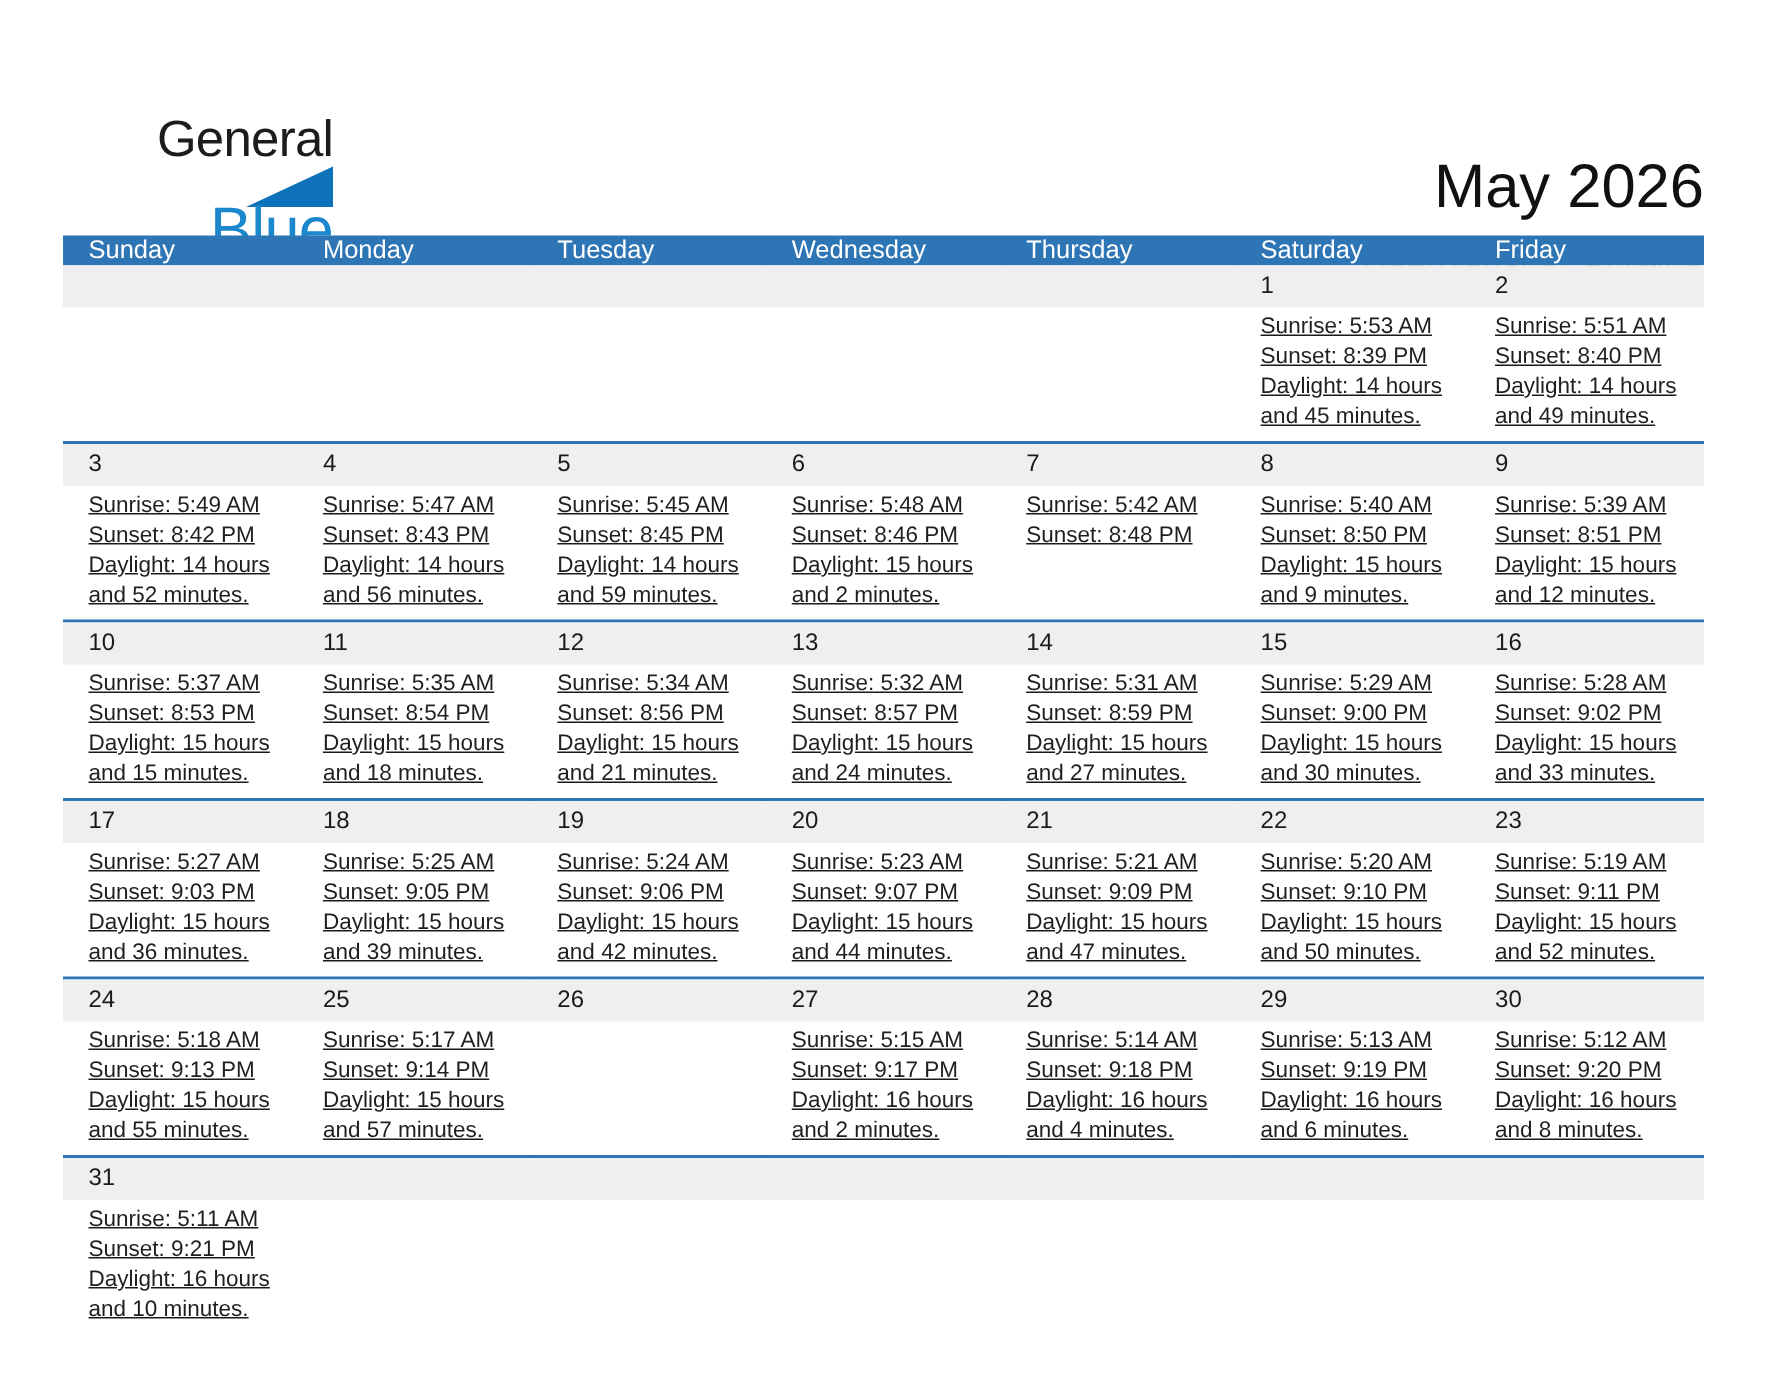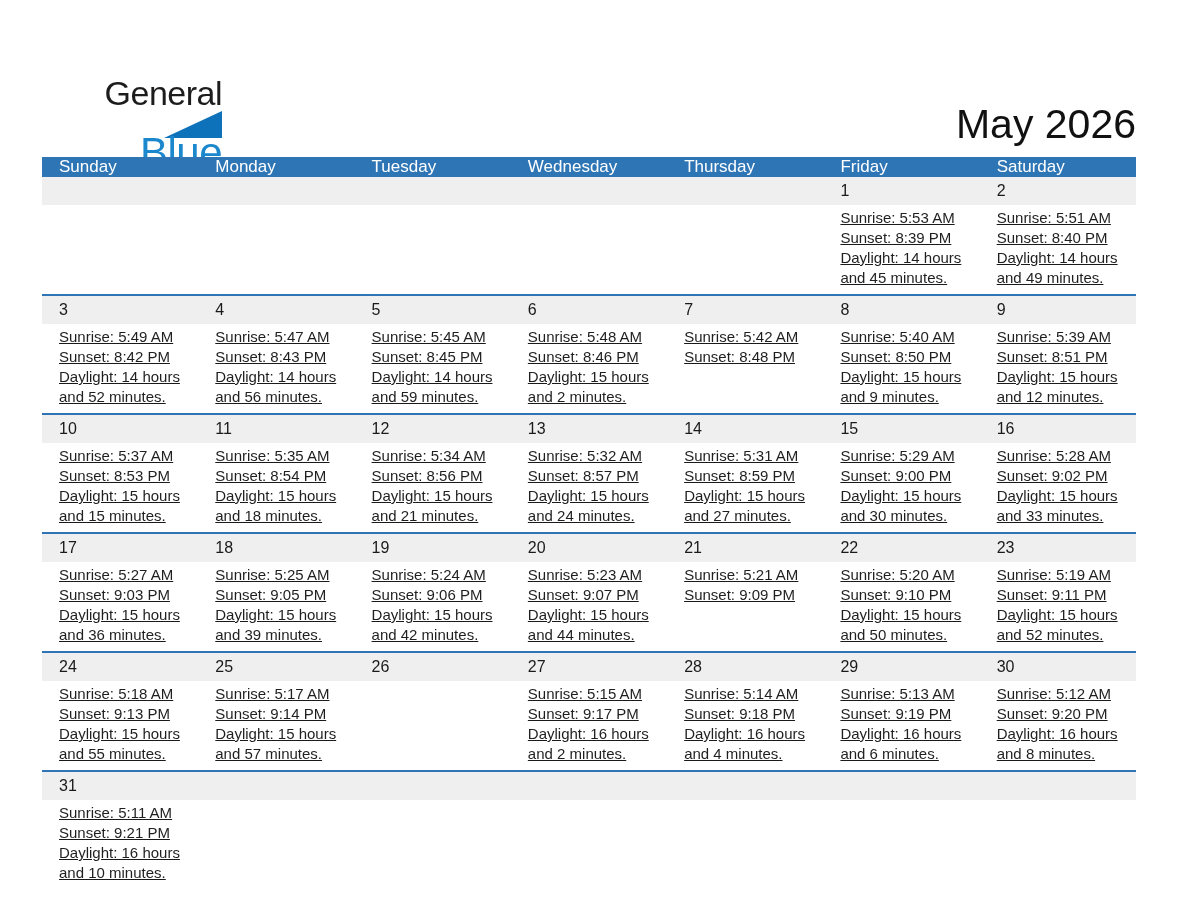--- a/index.html
+++ b/index.html
@@ -54,22 +54,22 @@
     <div class="location-subtitle">Rozhyshche, Ukraine</div>
   </div>
 
   <div class="calendar">
     <div class="weekday-header">
       <div class="weekday-cell">Sunday</div>
       <div class="weekday-cell">Monday</div>
       <div class="weekday-cell">Tuesday</div>
       <div class="weekday-cell">Wednesday</div>
       <div class="weekday-cell">Thursday</div>
+      <div class="weekday-cell">Saturday</div>
       <div class="weekday-cell">Friday</div>
-      <div class="weekday-cell">Saturday</div>
     </div>
     <div id="calendar-grid">
         <div class="week-row">
           <div class="day-cell">
             <div class="date-band"></div>
           </div>
           <div class="day-cell">
             <div class="date-band"></div>
           </div>
           <div class="day-cell">
@@ -286,20 +286,21 @@
               <div class="detail-line">Daylight: 15 hours and 44 minutes.</div>
             </div>
           </div>
           <div class="day-cell">
             <div class="date-band">
               <span class="date-number">21</span>
             </div>
             <div class="day-details">
               <div class="detail-line">Sunrise: 5:21 AM</div>
               <div class="detail-line">Sunset: 9:09 PM</div>
+              <div class="detail-line">Daylight: 15 hours and 47 minutes.</div>
             </div>
           </div>
           <div class="day-cell">
             <div class="date-band">
               <span class="date-number">22</span>
             </div>
             <div class="day-details">
               <div class="detail-line">Sunrise: 5:20 AM</div>
               <div class="detail-line">Sunset: 9:10 PM</div>
               <div class="detail-line">Daylight: 15 hours and 50 minutes.</div>

